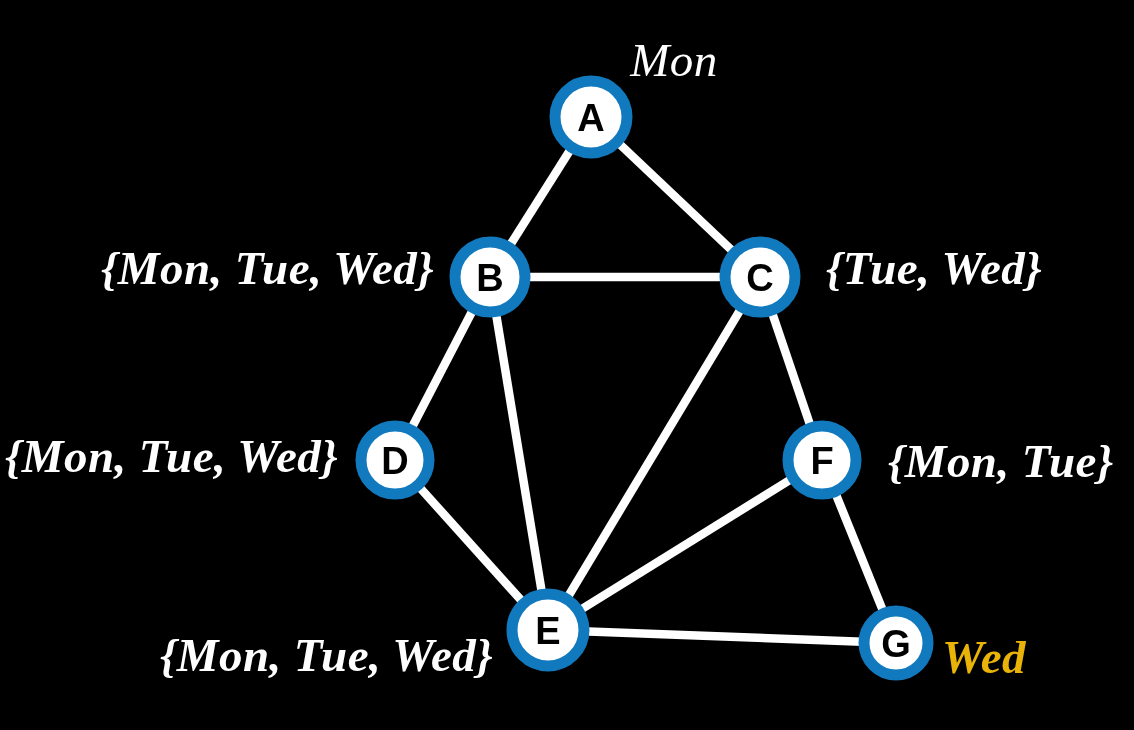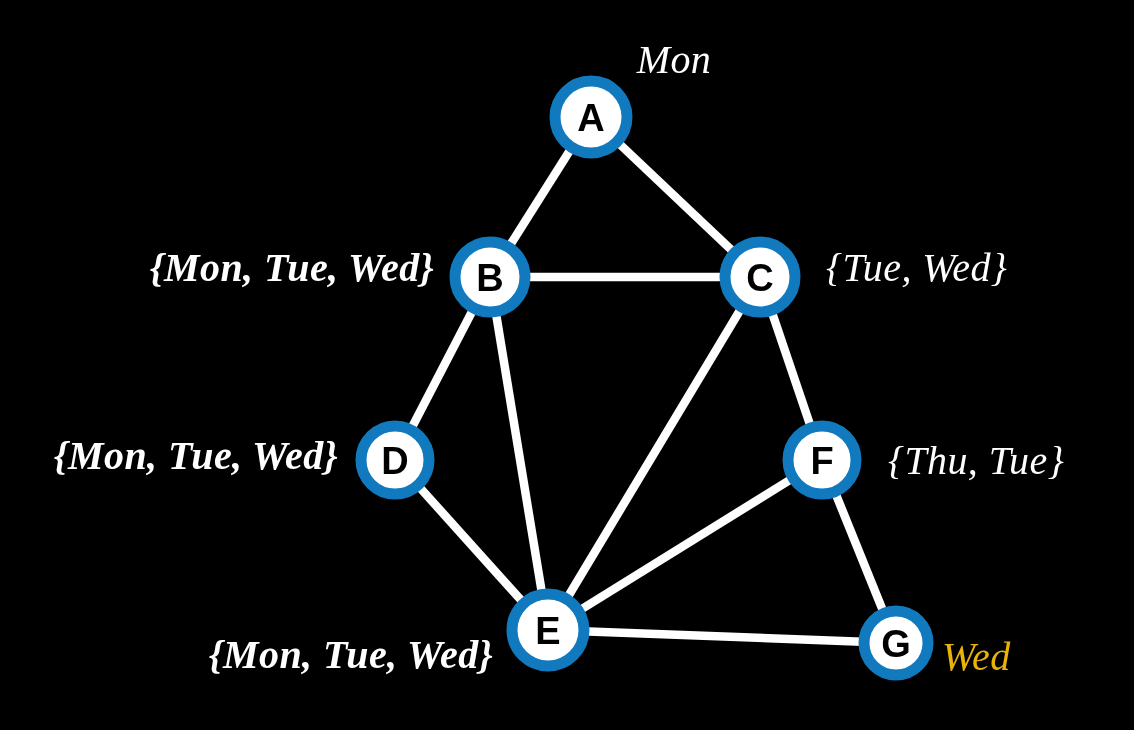--- a/index.html
+++ b/index.html
@@ -44,26 +44,26 @@
     font-weight: bold;
     text-anchor: middle;
     dominant-baseline: central;
     font-size: 38px;
   }
   .domain-label {
     position: absolute;
     color: #ffffff;
     font-family: "Liberation Serif", "DejaVu Serif", serif;
     font-style: italic;
-    font-size: 40px;
+    font-size: 47px;
     line-height: 1;
     white-space: nowrap;
     letter-spacing: 0.4px;
   }
-  .label-right { transform: translate(0, -50%); }
+  .label-right { transform: translate(0, -50%); font-weight: bold; }
   .label-left  { transform: translate(-100%, -50%); font-weight: bold; }
   .label-center{ transform: translate(-50%, -50%); }
 </style>
 </head>
 <body>
 
 <div id="stage">
   <svg id="graph-svg" viewBox="0 0 1134 730">
     <g id="edges-group">
         <line x1="591" y1="117" x2="490" y2="277" class="edge-line" stroke="#ffffff"></line>
@@ -107,17 +107,17 @@
           <circle cx="896" cy="643" r="32" class="node-ring" fill="#ffffff" stroke="#1179be"></circle>
           <text x="896" y="644" class="node-letter" fill="#000000" font-size="35">G</text>
         </g>
       </g>
   </svg>
   <div id="labels-layer">
       <div class="domain-label label-center" style="left: 674px; top: 60px; color: rgb(255, 255, 255);">Mon</div>
       <div class="domain-label label-left" style="left: 434px; top: 268px; color: rgb(255, 255, 255);">{Mon, Tue, Wed}</div>
       <div class="domain-label label-right" style="left: 826px; top: 268px; color: rgb(255, 255, 255);">{Tue, Wed}</div>
       <div class="domain-label label-left" style="left: 338px; top: 456px; color: rgb(255, 255, 255);">{Mon, Tue, Wed}</div>
-      <div class="domain-label label-right" style="left: 888px; top: 461px; color: rgb(255, 255, 255);">{Thu, Tue}</div>
+      <div class="domain-label label-right" style="left: 888px; top: 461px; color: rgb(255, 255, 255);">{Mon, Tue}</div>
       <div class="domain-label label-left" style="left: 493px; top: 655px; color: rgb(255, 255, 255);">{Mon, Tue, Wed}</div>
       <div class="domain-label label-right" style="left: 942px; top: 657px; color: #eab308;">Wed</div>
     </div>
 </div>
 
 </body></html>

